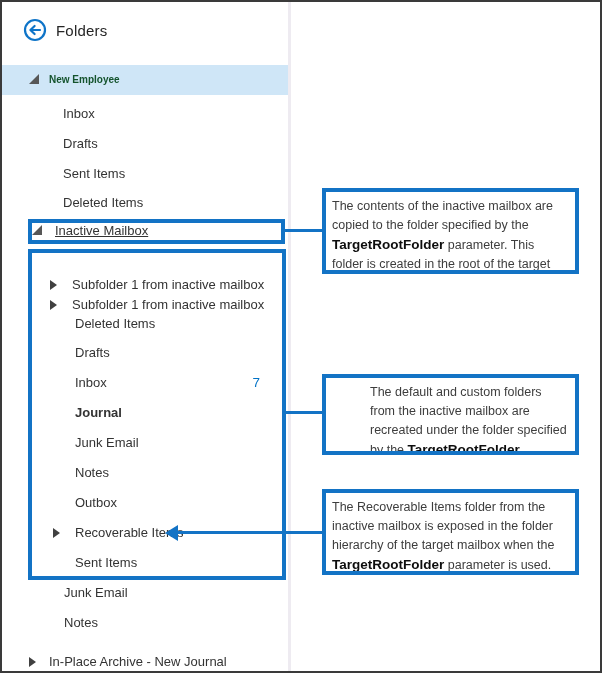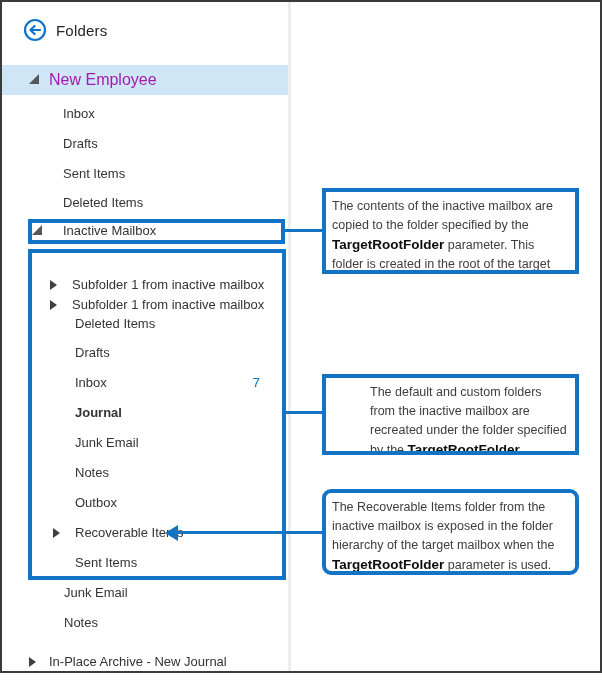--- a/index.html
+++ b/index.html
@@ -12,21 +12,21 @@
     position:relative;width:602px;height:673px;box-sizing:border-box;
     border:2px solid #3a3a3a;background:#fff;overflow:hidden;
     font-family:"Liberation Sans",sans-serif;
   }
   .separator{position:absolute;left:286px;top:0;width:3px;height:692px;background:#eeebf1;}
   .header-row{position:absolute;left:21px;top:15px;height:26px;display:flex;align-items:center;gap:9px;}
   .back-btn{width:24px;height:24px;display:inline-flex;align-items:center;justify-content:center;cursor:pointer;}
   .page-title{font-size:15px;color:#252525;letter-spacing:.2px;}
   .tree-row{position:absolute;left:0;width:286px;height:26px;line-height:26px;font-size:13px;color:#333;cursor:default;}
   .tree-row.selected{background:var(--selbg);}
-  .tree-row.selected .label{font-weight:normal;color:#a21caf;font-size:16px;}
+  .tree-row.selected .label{font-weight:bold;color:#14532d;font-size:10px;}
   .label{position:absolute;top:0;white-space:nowrap;}
   .tri-exp{position:absolute;width:0;height:0;border-left:10px solid transparent;border-bottom:10px solid #575757;}
   .tri-col{position:absolute;width:0;height:0;border-top:5px solid transparent;border-bottom:5px solid transparent;border-left:7px solid #404040;}
   .count{position:absolute;right:28px;top:0;color:var(--count);font-size:13.5px;}
   .obox{position:absolute;border:4px solid var(--accent);box-sizing:border-box;pointer-events:none;}
   .callout{
     position:absolute;left:320px;width:257px;box-sizing:border-box;
     border:4px solid var(--accent);background:#fff;padding:5px 6px;
     font-size:12.5px;line-height:19px;color:#3d3d3d;overflow:hidden;
   }
@@ -61,21 +61,21 @@
         <span class="label" style="left: 61px;">Drafts</span>
       </div>
       <div class="tree-row" style="top: 159px;">
         <span class="label" style="left: 61px;">Sent Items</span>
       </div>
       <div class="tree-row" style="top: 188px;">
         <span class="label" style="left: 61px;">Deleted Items</span>
       </div>
       <div class="tree-row" style="top: 216px;">
         <span class="tri-exp" style="left: 30px; top: 7px;"></span>
-        <span class="label" style="left: 61px;">Inactive Mailbox</span>
+        <span class="label" style="left: 53px; text-decoration: underline;">Inactive Mailbox</span>
       </div>
       <div class="tree-row" style="top: 245px; margin-top: 45px;">
         <span class="tri-col" style="left: 48px; top: 8px;"></span>
         <span class="label" style="left: 70px;">Subfolder 1 from inactive mailbox</span>
       </div>
       <div class="tree-row" style="top: 270px;">
         <span class="tri-col" style="left: 48px; top: 8px;"></span>
         <span class="label" style="left: 70px;">Subfolder 1 from inactive mailbox</span>
       </div>
       <div class="tree-row" style="top: 309px;">
@@ -126,15 +126,15 @@
 
   <div class="hline" style="left:283px;top:227px;width:37px;"></div>
   <div class="hline" style="left:284px;top:409px;width:36px;"></div>
   <div class="hline" style="left:175px;top:529px;width:145px;"></div>
   <div class="arrowhead" style="left:163px;top:523px;"></div>
 
   <div class="callout" style="top:186px;height:86px;"><span>The contents of the inactive mailbox are copied to the folder specified by the </span><b>TargetRootFolder</b><span> parameter. This folder is created in the root of the target mailbox.</span></div>
 
   <div class="callout" style="top:372px;height:81px;padding-left:44px;"><span>The default and custom folders from the inactive mailbox are recreated under the folder specified by the </span><b>TargetRootFolder</b><span> parameter.</span></div>
 
-  <div class="callout" style="top:487px;height:86px;border-radius:9px;"><span>The Recoverable Items folder from the inactive mailbox is exposed in the folder hierarchy of the target mailbox when the </span><b>TargetRootFolder</b><span> parameter is used.</span></div>
+  <div class="callout" style="top:487px;height:86px;"><span>The Recoverable Items folder from the inactive mailbox is exposed in the folder hierarchy of the target mailbox when the </span><b>TargetRootFolder</b><span> parameter is used.</span></div>
 
 </div>
 
 </body></html>

